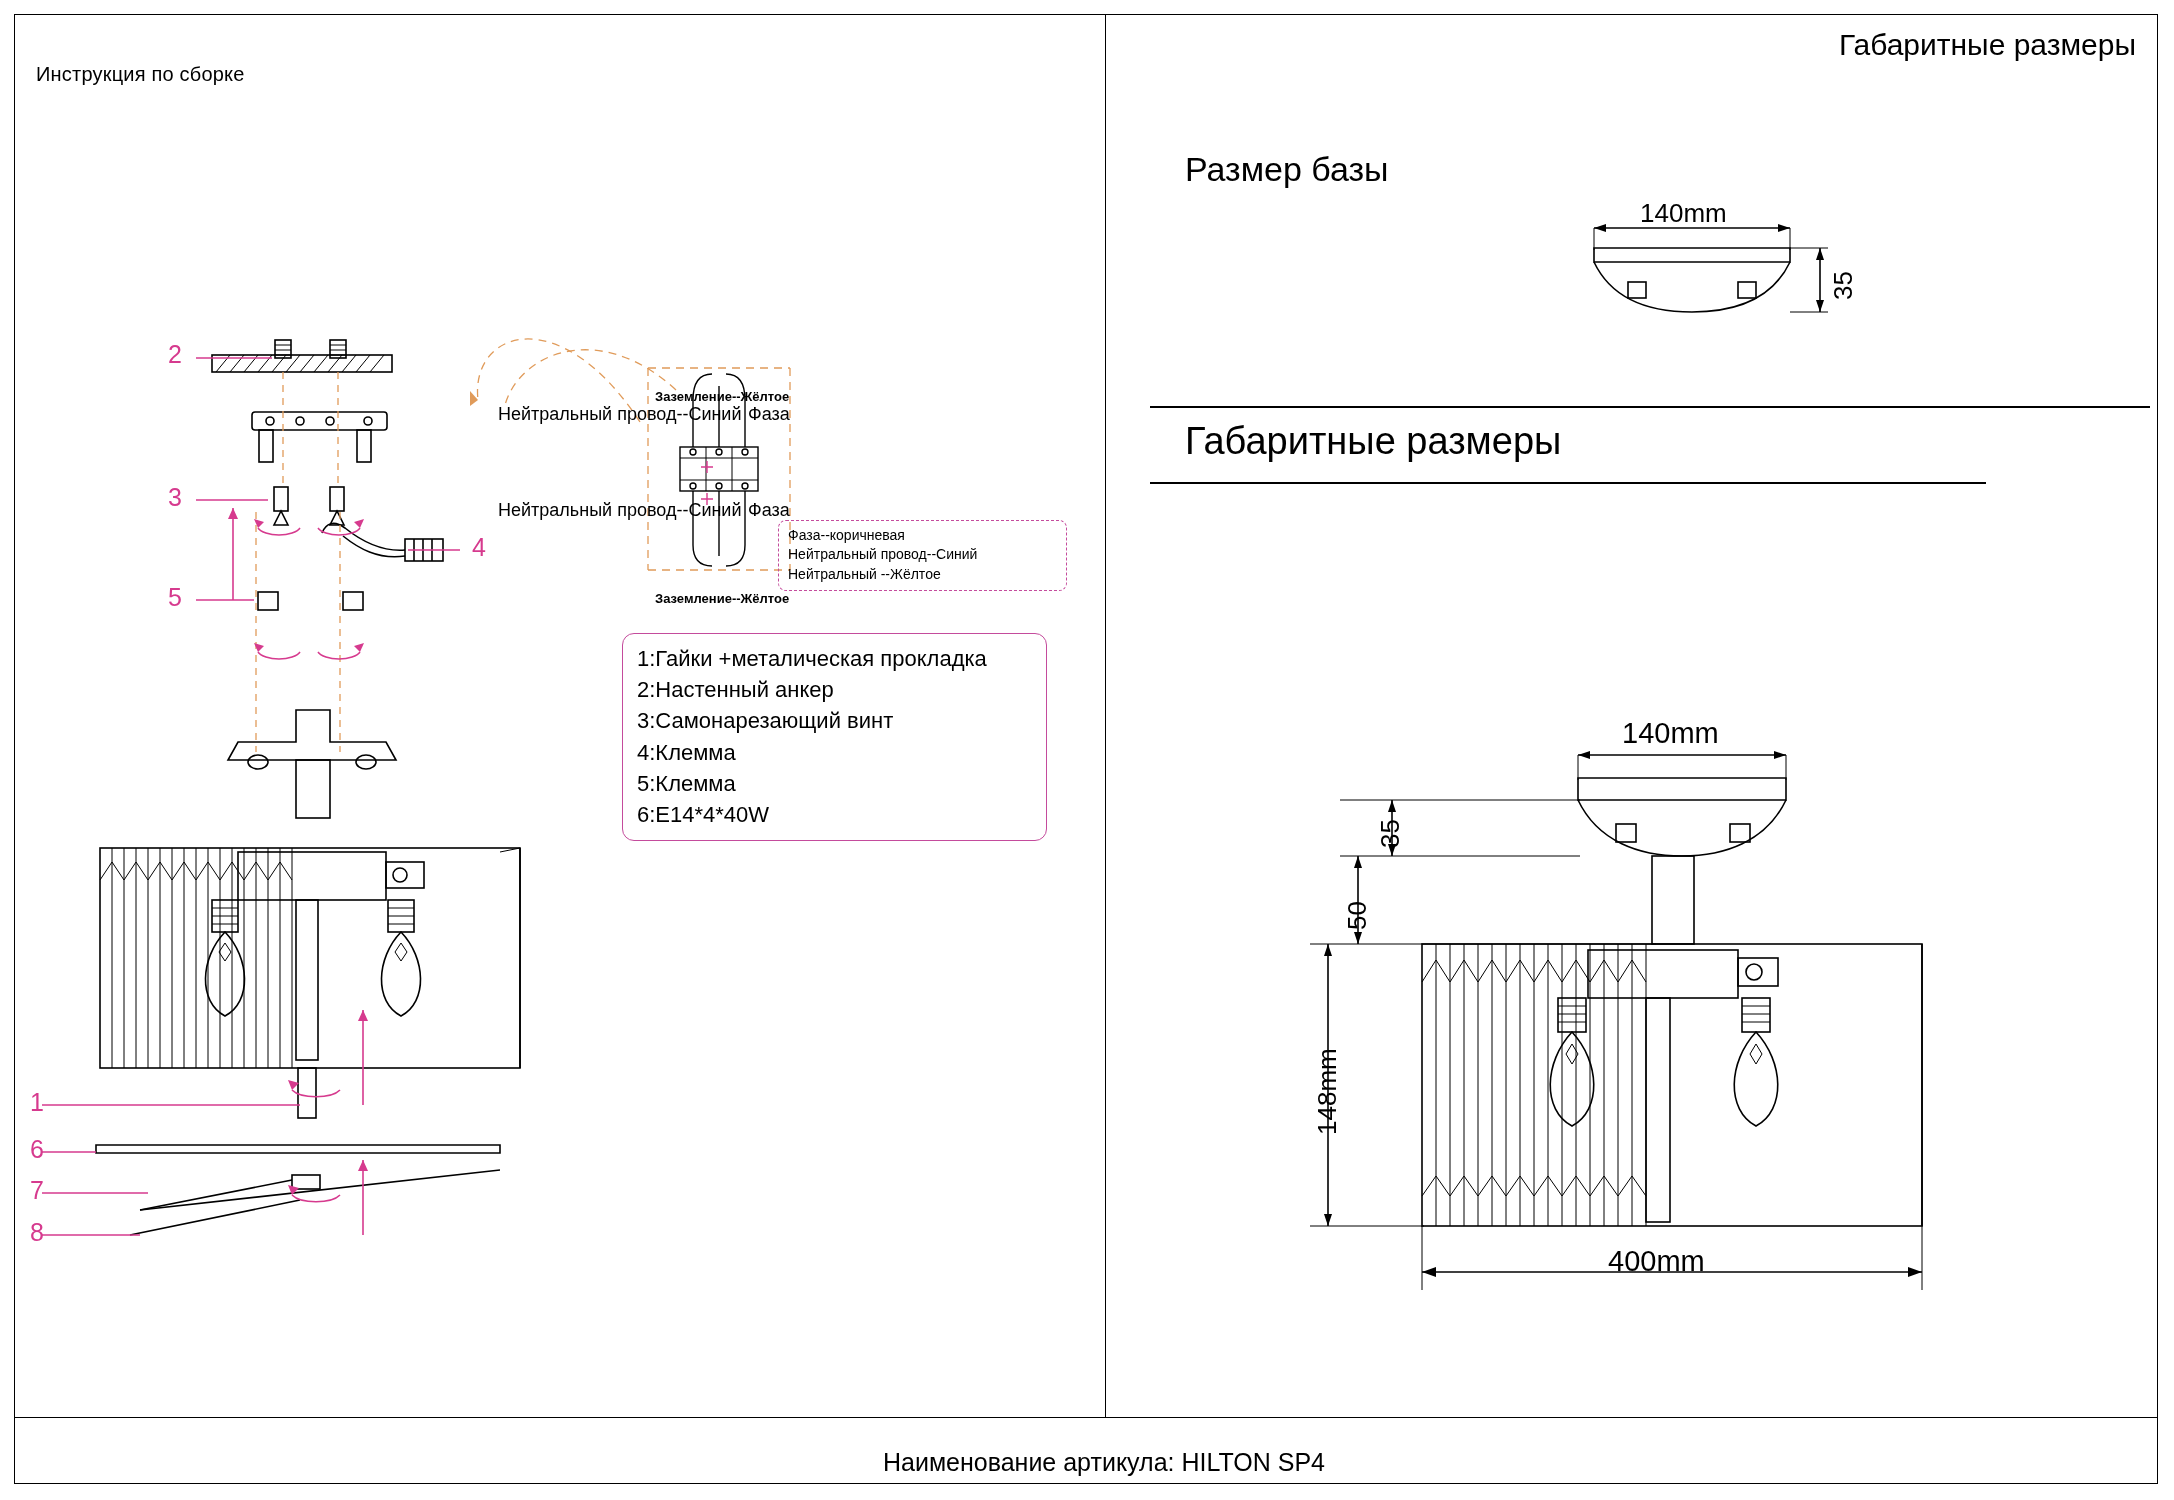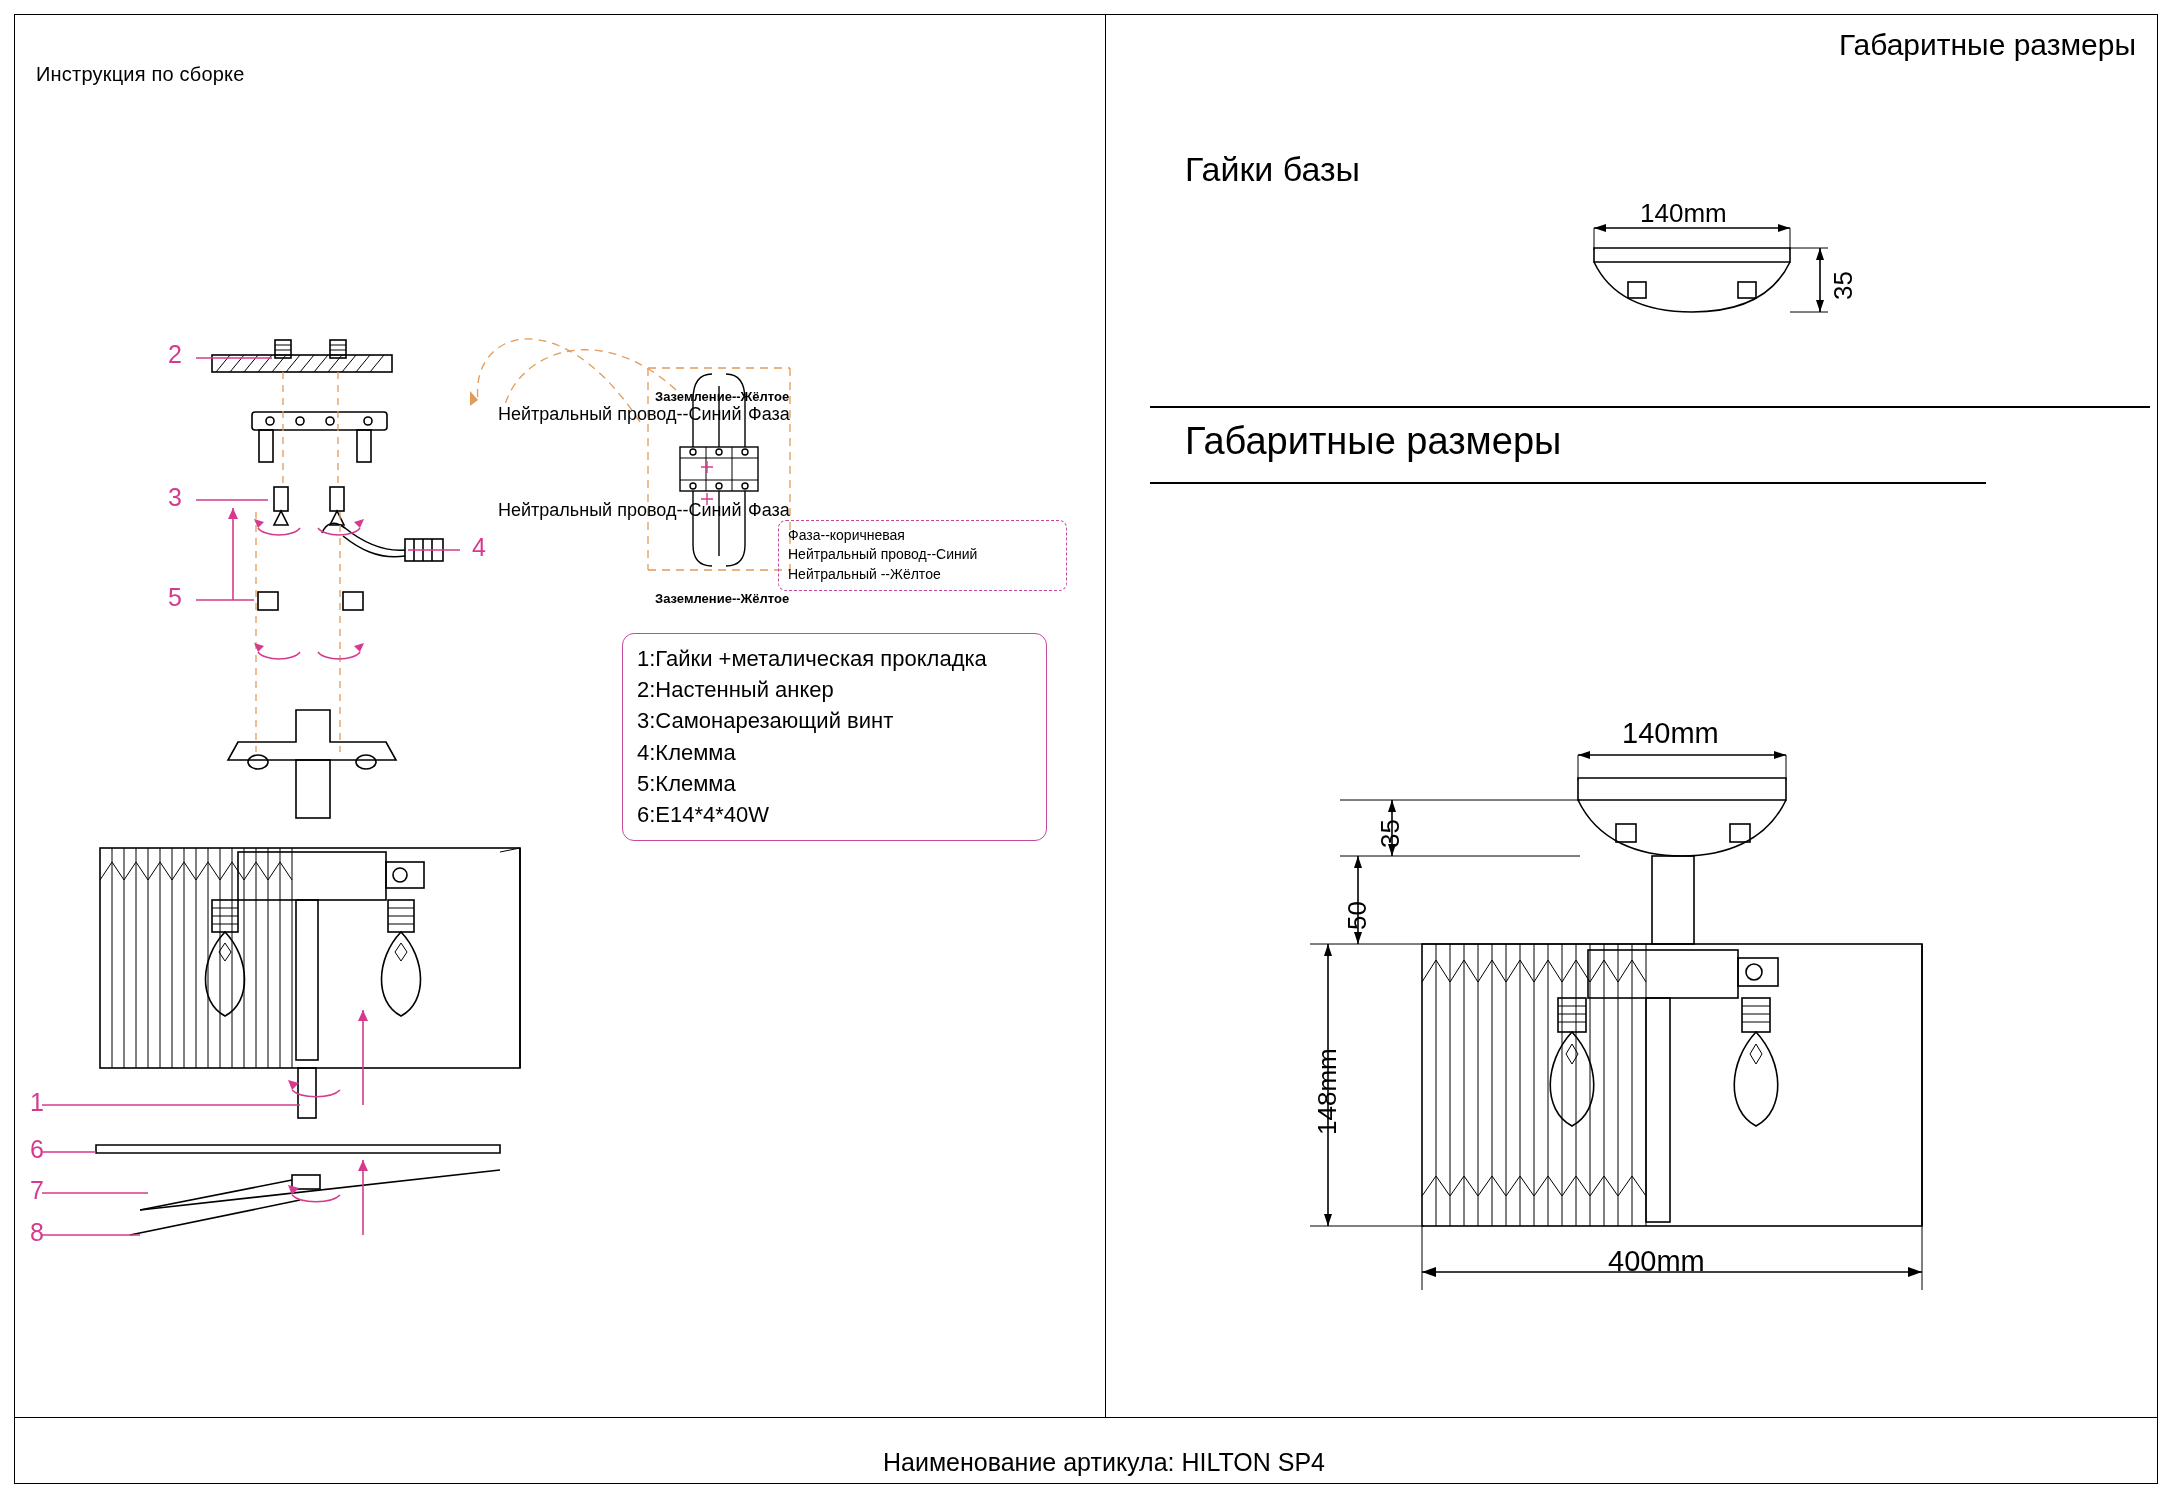--- a/index.html
+++ b/index.html
@@ -405,21 +405,21 @@
 
   <div class="legend">
     <div>1:Гайки +металическая прокладка</div>
     <div>2:Настенный анкер</div>
     <div>3:Самонарезающий винт</div>
     <div>4:Клемма</div>
     <div>5:Клемма</div>
     <div>6:E14*4*40W</div>
   </div>
 
-  <div class="heading-base">Гайки базы</div>
+  <div class="heading-base">Размер базы</div>
   <div class="rule-top"></div>
   <div class="heading-overall">Габаритные размеры</div>
   <div class="rule-bottom"></div>
 
   <svg class="layer" viewBox="0 0 2174 1500">
     <g stroke="#000" fill="none" stroke-width="1.6">
 
       <path d="M1594 248 L1790 248 L1790 262 L1594 262 Z"></path>
       <path d="M1594 262 C 1612 300, 1650 312, 1692 312 C 1734 312, 1772 300, 1790 262"></path>
       <rect x="1628" y="282" width="18" height="16"></rect>

